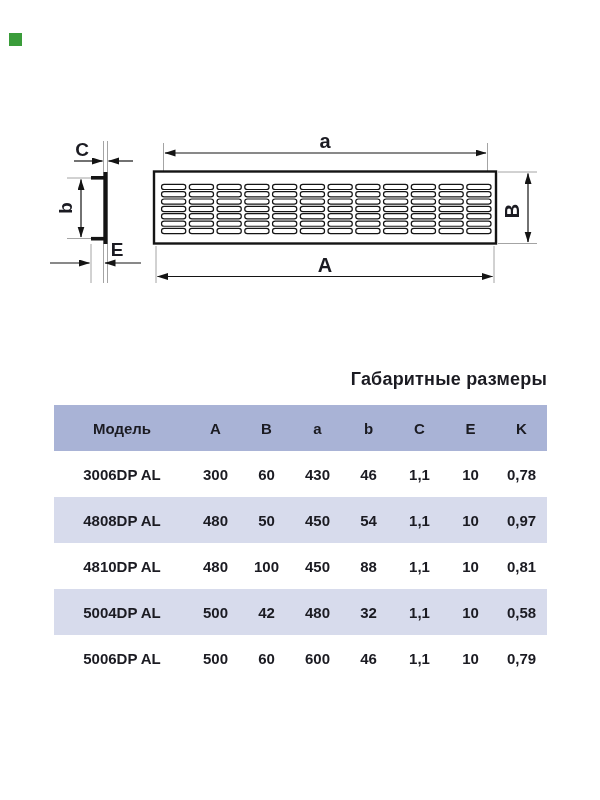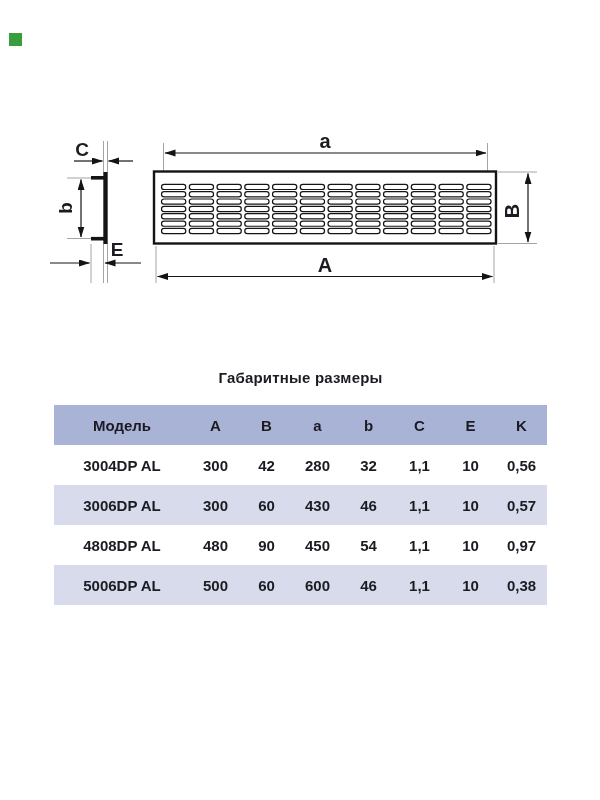--- a/index.html
+++ b/index.html
@@ -5,24 +5,24 @@
   :root{
     --hdr:#a9b3d6; --alt:#d7dbec; --text:#1b1b22; --line:#141414; --ext:#9a9a9a; --marker:#3a9c3a;
   }
   *{box-sizing:border-box}
   body{margin:0;background:#fff;font-family:"Liberation Sans",sans-serif;color:var(--text)}
   .page{position:relative;width:600px;height:800px;background:#fff;overflow:hidden}
   .green-marker{position:absolute;left:9px;top:33px;width:13px;height:13px;background:var(--marker)}
   .drawing{position:absolute;left:0;top:0}
   .dim-label{font-family:"Liberation Sans",sans-serif;font-weight:700;font-size:20px;fill:var(--text)}
   .dim-label-sm{font-family:"Liberation Sans",sans-serif;font-weight:700;font-size:19px;fill:var(--text)}
-  .table-title{position:absolute;left:54px;top:369px;width:493px;text-align:center;
-               font-size:15px;font-weight:700;letter-spacing:.2px}
+  .table-title{position:absolute;left:54px;top:369px;width:493px;text-align:right;
+               font-size:18px;font-weight:700;letter-spacing:.2px}
   .spec-table{position:absolute;left:54px;top:405px;width:493px;border-collapse:collapse;table-layout:fixed}
-  .spec-table th,.spec-table td{height:40px;padding:8px;font-size:15px;font-weight:700;
+  .spec-table th,.spec-table td{height:46px;padding:8px;font-size:15px;font-weight:700;
                text-align:center;vertical-align:middle;color:var(--text)}
   .spec-table thead tr{background:var(--hdr)}
   .spec-table tbody tr:nth-child(even){background:var(--alt)}
   .spec-table tbody tr:nth-child(odd){background:#fff}
   .footnote{position:absolute;left:90px;top:648px;font-size:15.5px;font-weight:400;color:#26262b}
 </style>
 </head>
 <body>
 
 <div class="page">
@@ -202,56 +202,66 @@
         <th>B</th>
         <th>a</th>
         <th>b</th>
         <th>C</th>
         <th>E</th>
         <th>K</th>
       </tr>
     </thead>
     <tbody id="table-body">
         <tr>
-          <td>3004DP AL</td>
-          <td>300</td>
-          <td>42</td>
-          <td>280</td>
-          <td>32</td>
-          <td>1,1</td>
-          <td>10</td>
-          <td>0,56</td>
-        </tr>
-        <tr>
           <td>3006DP AL</td>
           <td>300</td>
           <td>60</td>
           <td>430</td>
           <td>46</td>
           <td>1,1</td>
           <td>10</td>
-          <td>0,57</td>
+          <td>0,78</td>
         </tr>
         <tr>
           <td>4808DP AL</td>
           <td>480</td>
-          <td>90</td>
+          <td>50</td>
           <td>450</td>
           <td>54</td>
           <td>1,1</td>
           <td>10</td>
           <td>0,97</td>
+        </tr>
+        <tr>
+          <td>4810DP AL</td>
+          <td>480</td>
+          <td>100</td>
+          <td>450</td>
+          <td>88</td>
+          <td>1,1</td>
+          <td>10</td>
+          <td>0,81</td>
+        </tr>
+        <tr>
+          <td>5004DP AL</td>
+          <td>500</td>
+          <td>42</td>
+          <td>480</td>
+          <td>32</td>
+          <td>1,1</td>
+          <td>10</td>
+          <td>0,58</td>
         </tr>
         <tr>
           <td>5006DP AL</td>
           <td>500</td>
           <td>60</td>
           <td>600</td>
           <td>46</td>
           <td>1,1</td>
           <td>10</td>
-          <td>0,38</td>
+          <td>0,79</td>
         </tr>
       </tbody>
   </table>
 
 
 </div>
 
 </body></html>

